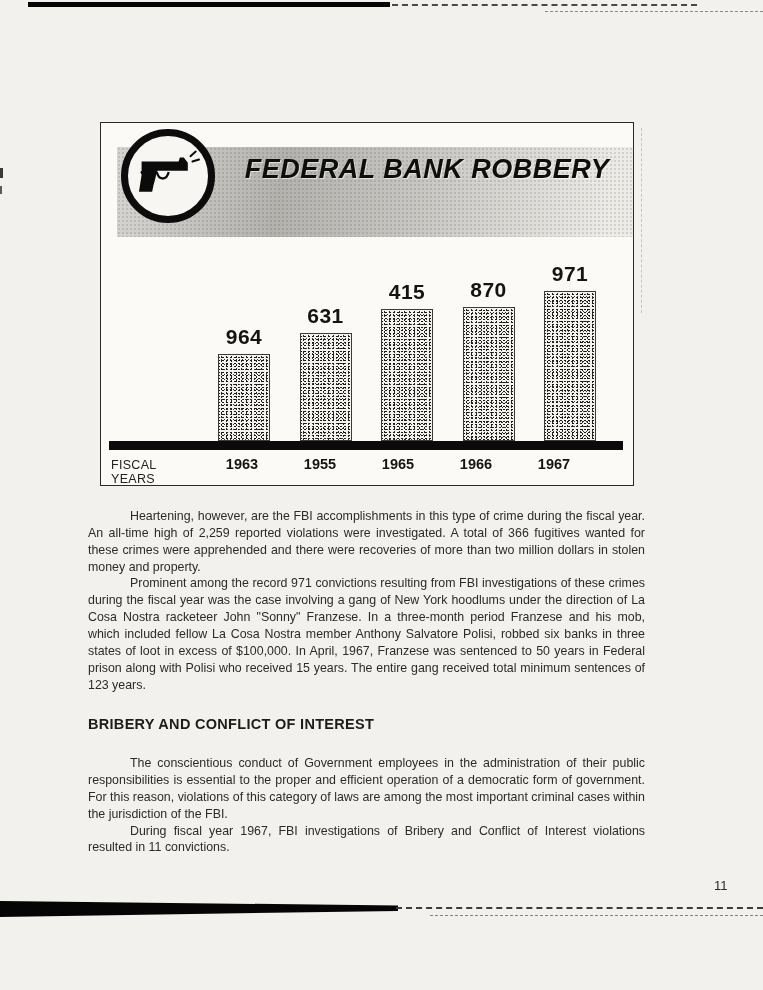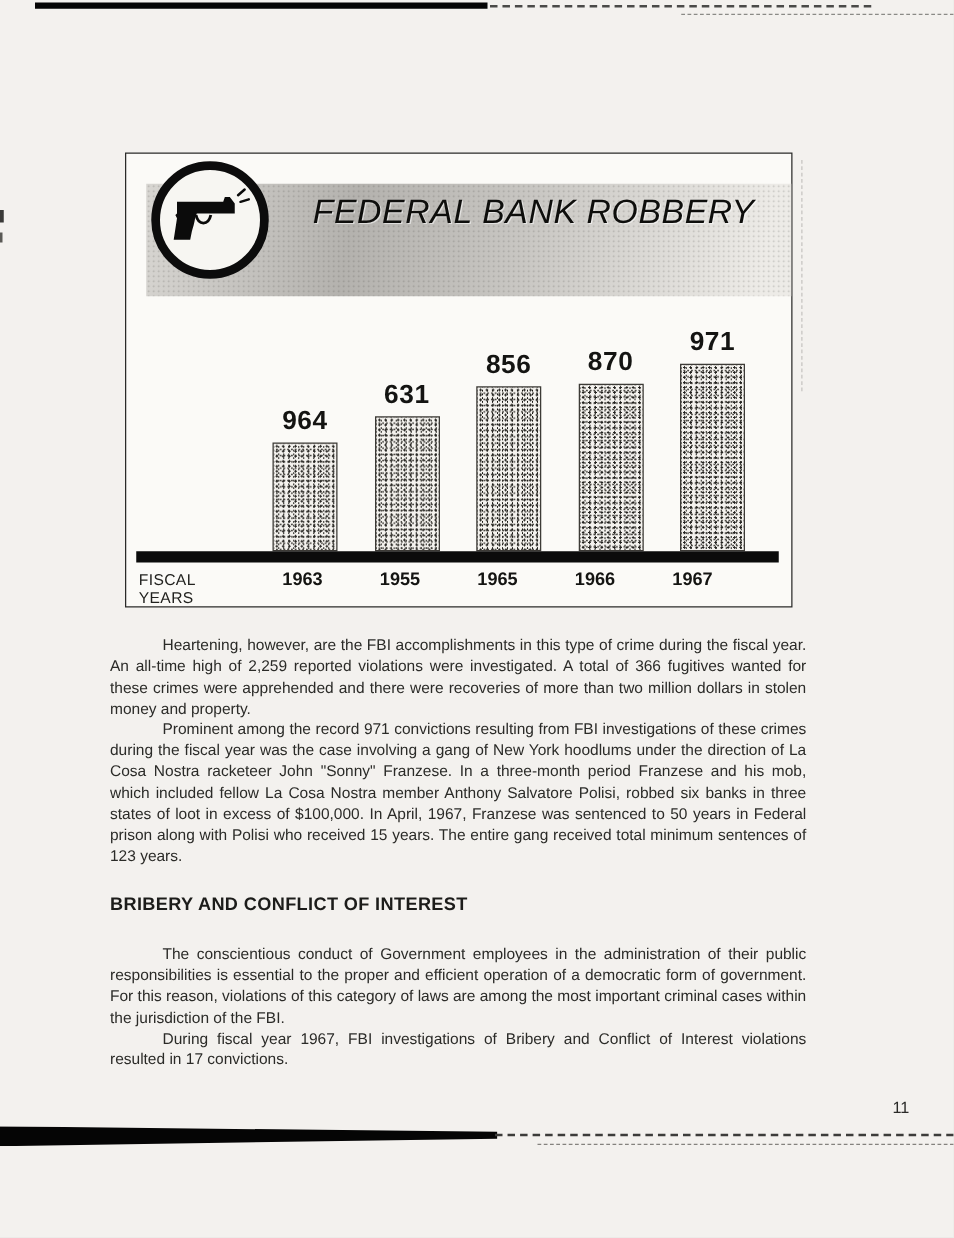--- a/index.html
+++ b/index.html
@@ -39,21 +39,21 @@
   }
   .gun-circle{
     position:absolute;left:20px;top:6px;width:80px;height:80px;
     border:7px solid #0c0c0c;border-radius:50%;
     background:#f7f6f2;z-index:2;
     display:flex;align-items:center;justify-content:center;
   }
   .chart-title{
     position:absolute;left:128px;right:8px;top:30px;z-index:3;
     text-align:center;
-    font-weight:normal;font-style:italic;
+    font-weight:bold;font-style:italic;
     font-size:27px;line-height:1.22;color:#0e0e0c;
     letter-spacing:0.5px;
     text-shadow:1px 1px 0 rgba(255,255,255,0.55);
   }
   
   .bars-row{
     position:absolute;left:0;right:0;top:126px;height:192px;
     display:flex;align-items:flex-end;justify-content:space-between;
     padding:0 24px 0 104px;box-sizing:border-box;
   }
@@ -131,21 +131,21 @@
     <div class="bars-row">
         <div class="bar-col">
           <div class="bar-value">964</div>
           <div class="bar" style="height: 87px;"></div>
         </div>
         <div class="bar-col">
           <div class="bar-value">631</div>
           <div class="bar" style="height: 108px;"></div>
         </div>
         <div class="bar-col">
-          <div class="bar-value">856</div>
+          <div class="bar-value">415</div>
           <div class="bar" style="height: 132px;"></div>
         </div>
         <div class="bar-col">
           <div class="bar-value">870</div>
           <div class="bar" style="height: 134px;"></div>
         </div>
         <div class="bar-col">
           <div class="bar-value">971</div>
           <div class="bar" style="height: 150px;"></div>
         </div>
@@ -162,18 +162,18 @@
           <div class="year">1967</div>
         </div>
     </div>
   </div>
 
   <div class="body-text">
     <p>Heartening, however, are the FBI accomplishments in this type of crime during the fiscal year.  An all-time high of 2,259 reported violations were investigated.  A total of 366 fugitives wanted for these crimes were apprehended and there were recoveries of more than two million dollars in stolen money and property.</p>
     <p>Prominent among the record 971 convictions resulting from FBI investigations of these crimes during the fiscal year was the case involving a gang of New York hoodlums under the direction of La Cosa Nostra racketeer John "Sonny" Franzese.  In a three-month period Franzese and his mob, which included fellow La Cosa Nostra member Anthony Salvatore Polisi, robbed six banks in three states of loot in excess of $100,000.  In April, 1967, Franzese was sentenced to 50 years in Federal prison along with Polisi who received 15 years.  The entire gang received total minimum sentences of 123 years.</p>
     <h2 class="section-heading">BRIBERY AND CONFLICT OF INTEREST</h2>
     <p>The conscientious conduct of Government employees in the administration of their public responsibilities is essential to the proper and efficient operation of a democratic form of government.  For this reason, violations of this category of laws are among the most important criminal cases within the jurisdiction of the FBI.</p>
-    <p>During fiscal year 1967, FBI investigations of Bribery and Conflict of Interest violations resulted in 17 convictions.</p>
+    <p>During fiscal year 1967, FBI investigations of Bribery and Conflict of Interest violations resulted in 11 convictions.</p>
   </div>
 
   <div class="page-number">11</div>
 
 </div>
 
 </body></html>

